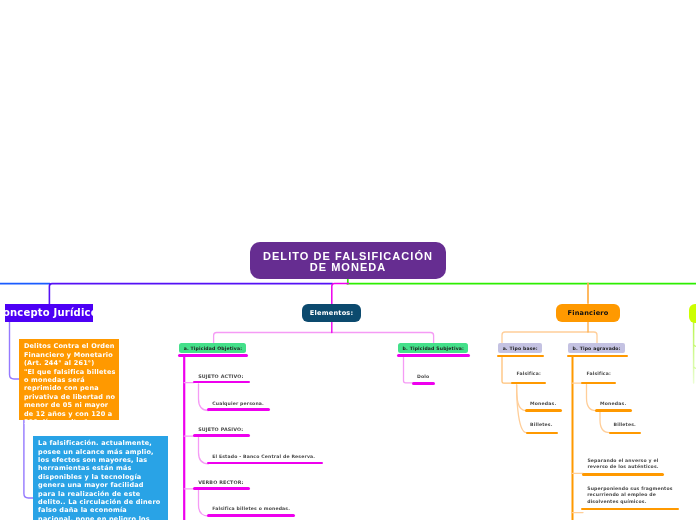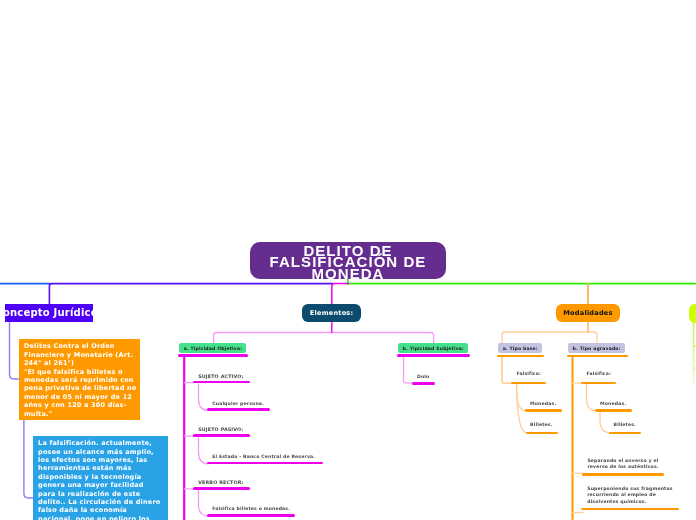--- a/index.html
+++ b/index.html
@@ -5,21 +5,21 @@
 <style>
   html,body{margin:0;padding:0;background:#fff;}
   body{width:696px;height:520px;overflow:hidden;
        font-family:"Liberation Sans", sans-serif;}
   #stage{position:relative;width:696px;height:520px;overflow:hidden;background:#fff;
          -webkit-font-smoothing:antialiased;}
   svg#links{position:absolute;left:0;top:0;width:696px;height:520px;}
 
   .node{position:absolute;box-sizing:border-box;}
   .root{left:250px;top:242px;width:196px;height:37px;background:#662D91;color:#fff;
-        border-radius:10px;font-weight:bold;font-size:15px;text-align:center;
+        border-radius:10px;font-weight:bold;font-size:11px;text-align:center;
         display:flex;align-items:center;justify-content:center;letter-spacing:1.05px;
         line-height:11.2px;padding:3px 12px 0 12px;filter:saturate(1);}
 
   .pill{display:flex;align-items:center;justify-content:center;font-weight:bold;
         white-space:nowrap;box-sizing:border-box;filter:saturate(1);}
 
   .bar{position:absolute;border-radius:999px;}
   .leaf{position:absolute;color:#4a4a4a;font-weight:bold;white-space:nowrap;filter:saturate(1);}
   .leafwrap{position:absolute;color:#4a4a4a;font-weight:bold;filter:saturate(1);}
   .tbox{position:absolute;box-sizing:border-box;color:#fff;font-weight:bold;
@@ -29,21 +29,21 @@
   .pill{font-family:"DejaVu Sans",sans-serif;}
   .b-concepto{left:4.7px;top:303.5px;width:88px;height:18px;background:#4D00F5;color:#fff;
               font-size:10px;letter-spacing:.2px;border-radius:0;}
   .b-elementos{left:301.7px;top:303.8px;width:59.8px;height:18.2px;background:#0c4a6e;color:#fff;
                font-size:6.6px;letter-spacing:.2px;border-radius:6px;}
   .b-modalidades{left:556px;top:303.9px;width:64px;height:18.5px;background:#FF9900;color:#111;
                  font-size:6.6px;letter-spacing:.2px;border-radius:6px;}
   .b-clipped{left:689.3px;top:304px;width:24px;height:19.3px;background:#CCFF00;border-radius:6px;}
 
   
-  .note-ley{left:19px;top:338.8px;width:121px;height:80.9px;background:#FF9900;
+  .note-ley{left:19px;top:338.8px;width:100px;height:80.9px;background:#FF9900;
             font-family:"DejaVu Sans",sans-serif;
             font-size:6.5px;letter-spacing:.2px;line-height:8.4px;padding:3.6px 0 0 4.9px;}
   .note-analisis{left:33.2px;top:435.6px;width:134.7px;height:96px;background:#29A3E6;
             font-family:"DejaVu Sans",sans-serif;
             font-size:6.5px;letter-spacing:.2px;line-height:8.4px;
             padding:3.6px 5.8px 0 4.9px;}
 
   
   .e-objetiva{left:179.4px;top:343.1px;width:67.1px;height:10px;background:#44E08A;color:#222;
               font-size:4.6px;letter-spacing:.15px;border-radius:2.5px;}
@@ -145,21 +145,21 @@
       <path d="M 572.5 512.6 L 583 512.6" stroke="#FFCE99" stroke-width="1.3"></path>
       <path stroke="#FFCE99" stroke-width="1.3" d="M 586.5 384.5 L 586.5 398 Q 586.5 410.6 596 410.6"></path>
       <path stroke="#FFCE99" stroke-width="1.3" d="M 600 411.9 L 600 420 Q 600 432.6 609.6 432.6"></path>
     </g>
   </svg>
 
   <div class="node root">DELITO DE FALSIFICACIÓN DE MONEDA</div>
 
   <div class="node pill b-concepto">Concepto Jurídico:</div>
   <div class="node pill b-elementos">Elementos:</div>
-  <div class="node pill b-modalidades">Modalidades</div>
+  <div class="node pill b-modalidades">Financiero</div>
   <div class="node pill b-clipped"></div>
 
   <div class="tbox note-ley">Delitos Contra el Orden Financiero y Monetario (Art. 244° al 261°)
 "El que falsifica billetes o monedas será reprimido con pena privativa de libertad no menor de 05 ni mayor de 12 años y con 120 a 300 días-multa."</div>
   <div class="tbox note-analisis">La falsificación. actualmente, posee un alcance más amplio, los efectos son mayores, las herramientas están más disponibles y la tecnología genera una mayor facilidad para la realización de este delito.. La circulación de dinero falso daña la economía nacional, pone en peligro los</div>
 
   <div class="node pill e-objetiva">a. Tipicidad Objetiva:</div>
   <div class="bar bar-obj"></div>
   <div class="node pill e-subjetiva">b. Tipicidad Subjetiva:</div>
   <div class="bar bar-subj"></div>

